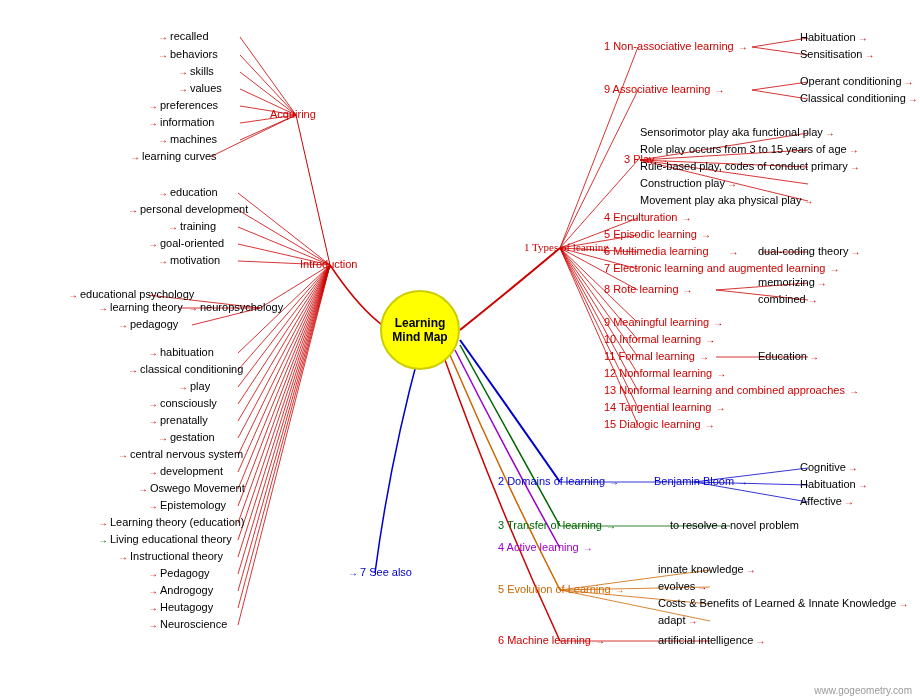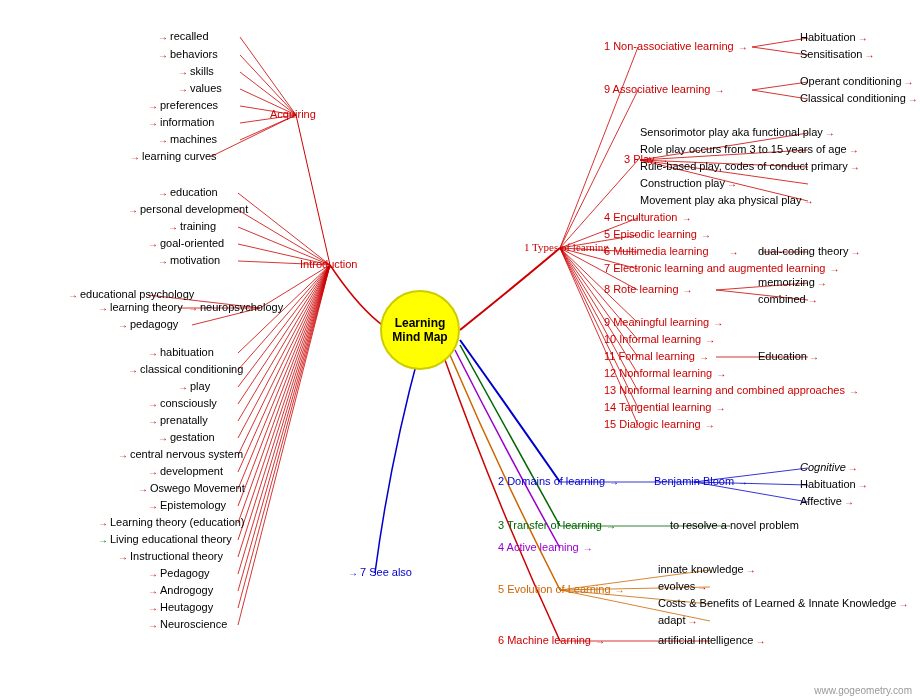--- a/index.html
+++ b/index.html
@@ -448,21 +448,21 @@
     </div>
 
   <div class="node" style="left:498px; top:475px;">
     <span class="node-text blue">2 Domains of learning</span>
       <span class="arrow blue" style="margin-left:2px;">→</span>
   </div>
   <div class="node" style="left:654px; top:475px;">
     <span class="node-text blue">Benjamin Bloom</span>
       <span class="arrow blue" style="margin-left:2px;">→</span>
   </div>
-  <div class="node" style="left:800px; top:461px;font-style:italic;">
+  <div class="node" style="left:800px; top:461px;">
       <span class="node-text">Cognitive</span>
       <span class="arrow red">→</span>
     </div>
   <div class="node" style="left:800px; top:478px;">
       <span class="node-text">Habituation</span>
       <span class="arrow red">→</span>
     </div>
   <div class="node" style="left:800px; top:495px;">
       <span class="node-text">Affective</span>
       <span class="arrow red">→</span>

